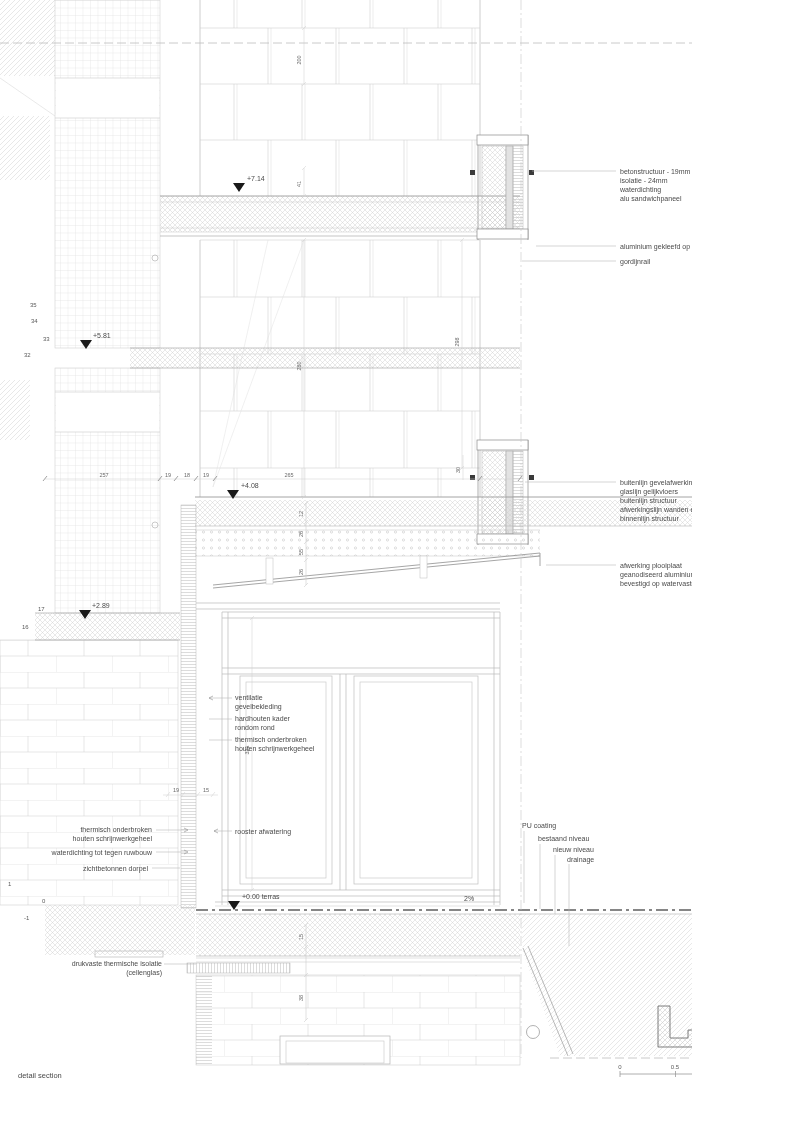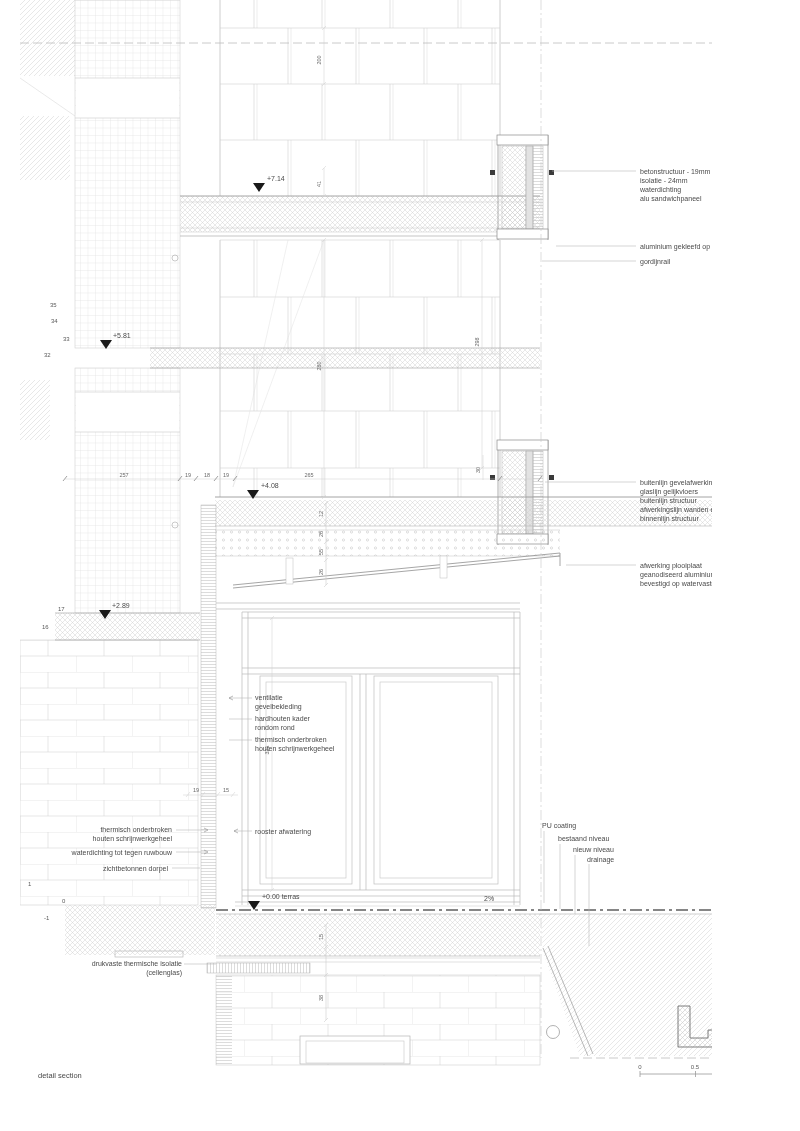--- a/index.html
+++ b/index.html
@@ -1,16 +1,16 @@
 <!DOCTYPE html>
 <html><head>
 <meta charset="utf-8">
 <style>
   html,body{margin:0;padding:0;background:#ffffff;}
-  .page{width:692px;height:1131px;background:#ffffff;position:relative;overflow:hidden;padding-left:20px;}
+  .page{width:692px;height:1131px;background:#ffffff;position:relative;overflow:hidden;}
   svg{display:block;}
   svg text{font-family:"Liberation Sans", sans-serif; fill:#4a4a4a;}
   .t7{font-size:7px;}
   .t6{font-size:6px;fill:#5a5a5a;}
   .t55{font-size:5.5px;fill:#6a6a6a;}
   .t75{font-size:7.5px;}
   .end{text-anchor:end;}
   .mid{text-anchor:middle;}
 </style>
 </head>

